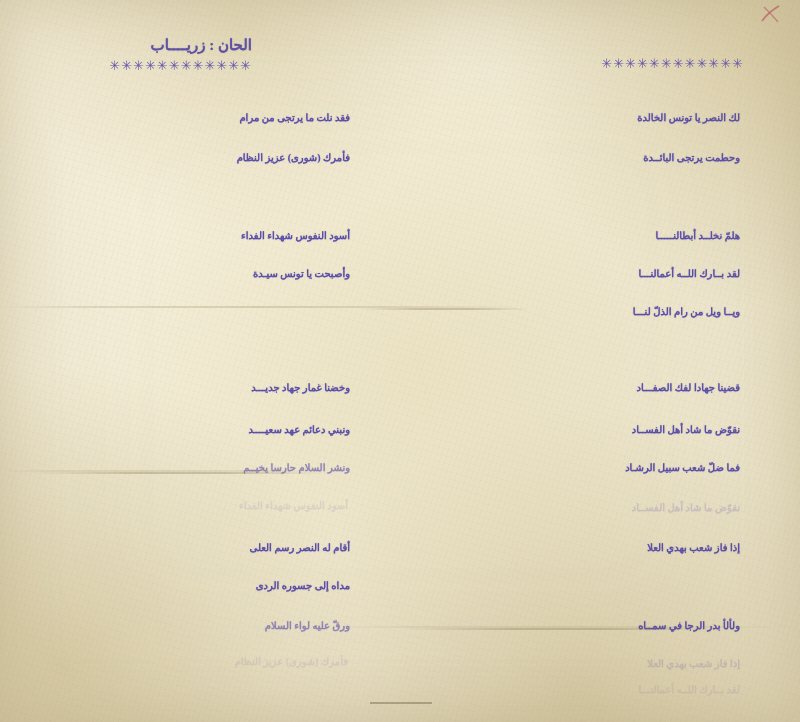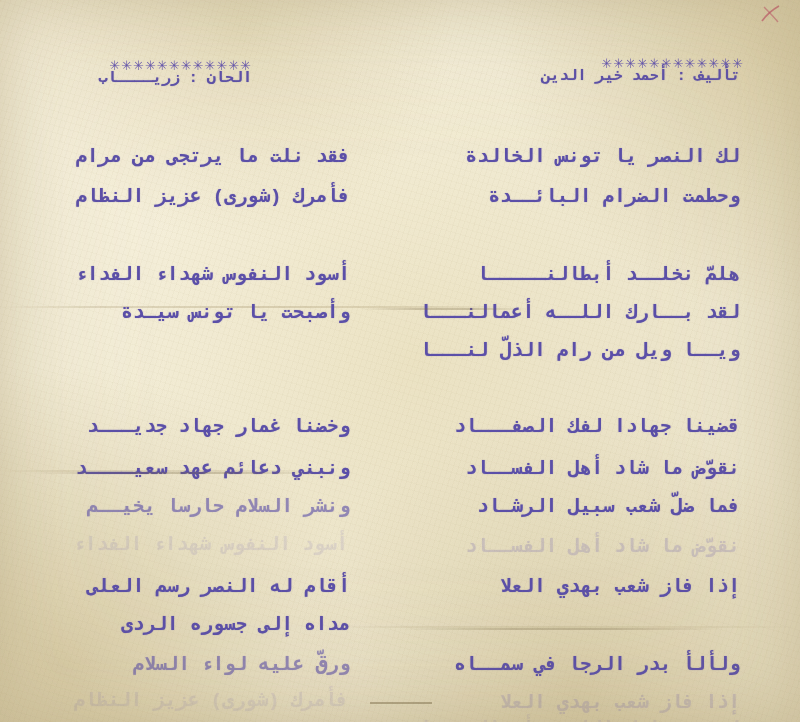--- a/index.html
+++ b/index.html
@@ -51,40 +51,39 @@
     pointer-events: none;
   }
 
   
   .ink {
     position: absolute;
     color: #5b4fa8;
     direction: rtl;
     unicode-bidi: bidi-override;
     white-space: nowrap;
-    font-family: Liberation Mono, monospace;
+    font-family: Liberation Serif, serif;
     text-shadow: 0 0 1.1px rgba(91,79,168,0.55);
-    margin-top: 32px;
   }
   .hdr {
     font-size: 15px;
     letter-spacing: 2.5px;
     font-weight: bold;
   }
   .stars {
     position: absolute;
     color: #6254ad;
     font-size: 13px;
     letter-spacing: 1px;
     white-space: nowrap;
     font-family: "DejaVu Sans", sans-serif;
     font-weight: bold;
   }
   .verse {
-    font-size: 19px;
+    font-size: 10px;
     letter-spacing: 3.2px;
     font-weight: bold;
   }
   .faded  { opacity: 0.62; }
   .ghost  { opacity: 0.22; color: #6a5cae; }
   .ghost2 { opacity: 0.13; color: #6a5cae; }
 
   
   .redmark {
     position: absolute;
@@ -119,28 +118,27 @@
 
   <div class="crease" style="left:0px; top:306px; width:520px;"></div>
   <div class="crease" style="left:0px; top:470px; width:330px; opacity:.7;"></div>
   <div class="crease" style="left:330px; top:626px; width:470px; opacity:.55;"></div>
 
   <svg class="redmark" viewBox="0 0 22 20">
     <path d="M2 17 C7 10, 12 6, 19 2" stroke="#c0506a" stroke-width="1.6" fill="none" opacity="0.75"></path>
     <path d="M4 3 C9 8, 13 12, 18 18" stroke="#c0506a" stroke-width="1.4" fill="none" opacity="0.6"></path>
   </svg>
 
-  <div class="ink hdr" style="right:60px; top:34px;">تأليف : أحمد خير الدين</div>
   <div class="stars" style="right:56px; top:56px;">✳✳✳✳✳✳✳✳✳✳✳✳</div>
 
   <div class="ink hdr" style="right:548px; top:36px;">الحان : زريــــاب</div>
   <div class="stars" style="right:548px; top:58px;">✳✳✳✳✳✳✳✳✳✳✳✳</div>
 
   <div class="ink verse" style="right:60px; top:112px;">لك النصر يا تونس الخالدة</div>
-  <div class="ink verse" style="right:60px; top:152px;">وحطمت الضرام البائــدة</div>
+  <div class="ink verse" style="right:60px; top:152px;">وحطمت يرتجى البائــدة</div>
 
   <div class="ink verse" style="right:60px; top:230px;">هلمّ نخلــد أبطالنـــــا</div>
   <div class="ink verse" style="right:60px; top:268px;">لقد بــارك اللــه أعمالنـــا</div>
   <div class="ink verse" style="right:60px; top:306px;">ويــا ويل من رام الذلّ لنـــا</div>
 
   <div class="ink verse" style="right:60px; top:382px;text-align:center;">قضينا جهادا لفك الصفـــاد</div>
   <div class="ink verse" style="right:60px; top:424px;">نقوّض ما شاد أهل الفســاد</div>
   <div class="ink verse" style="right:60px; top:462px;">فما ضلّ شعب سبيل الرشـاد</div>
 
   <div class="ink verse" style="right:60px; top:542px;">إذا فاز شعب بهدي العلا</div>

